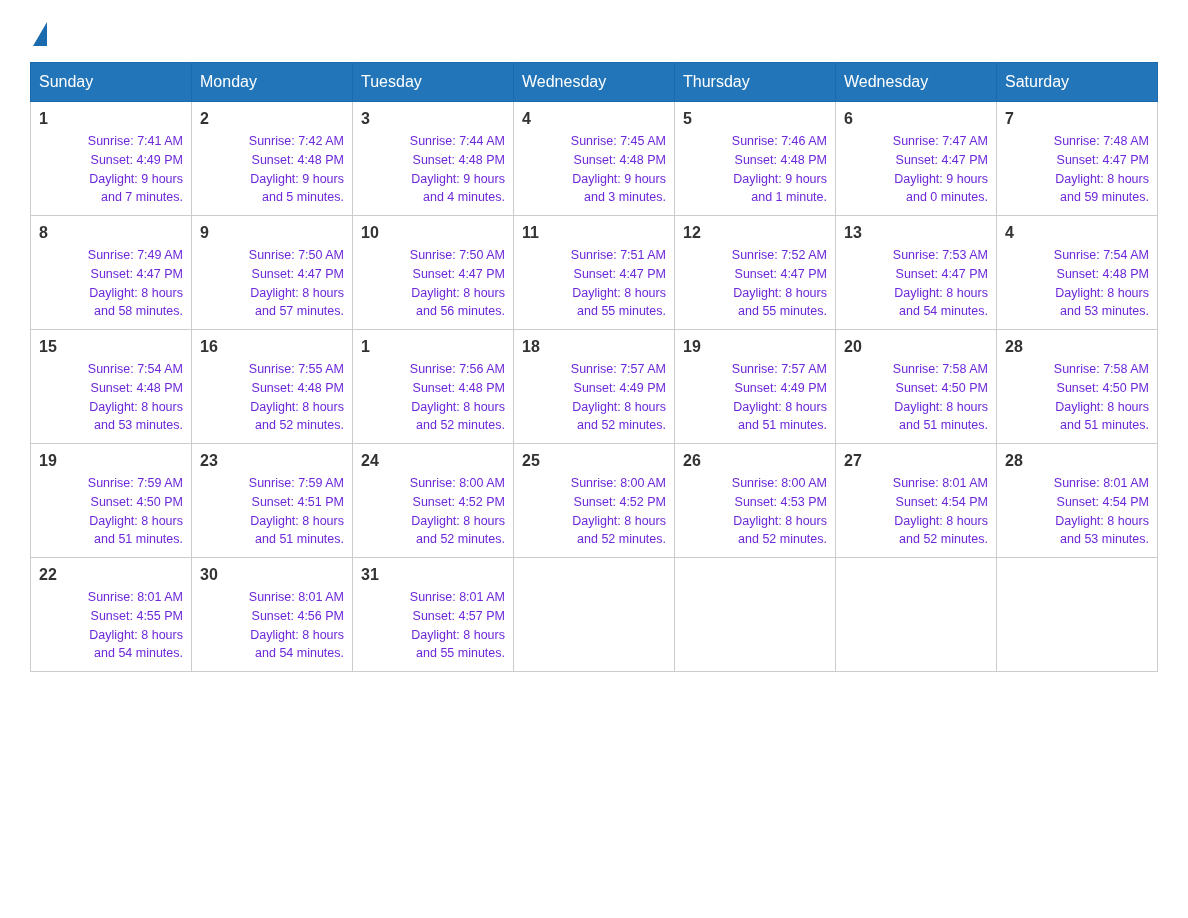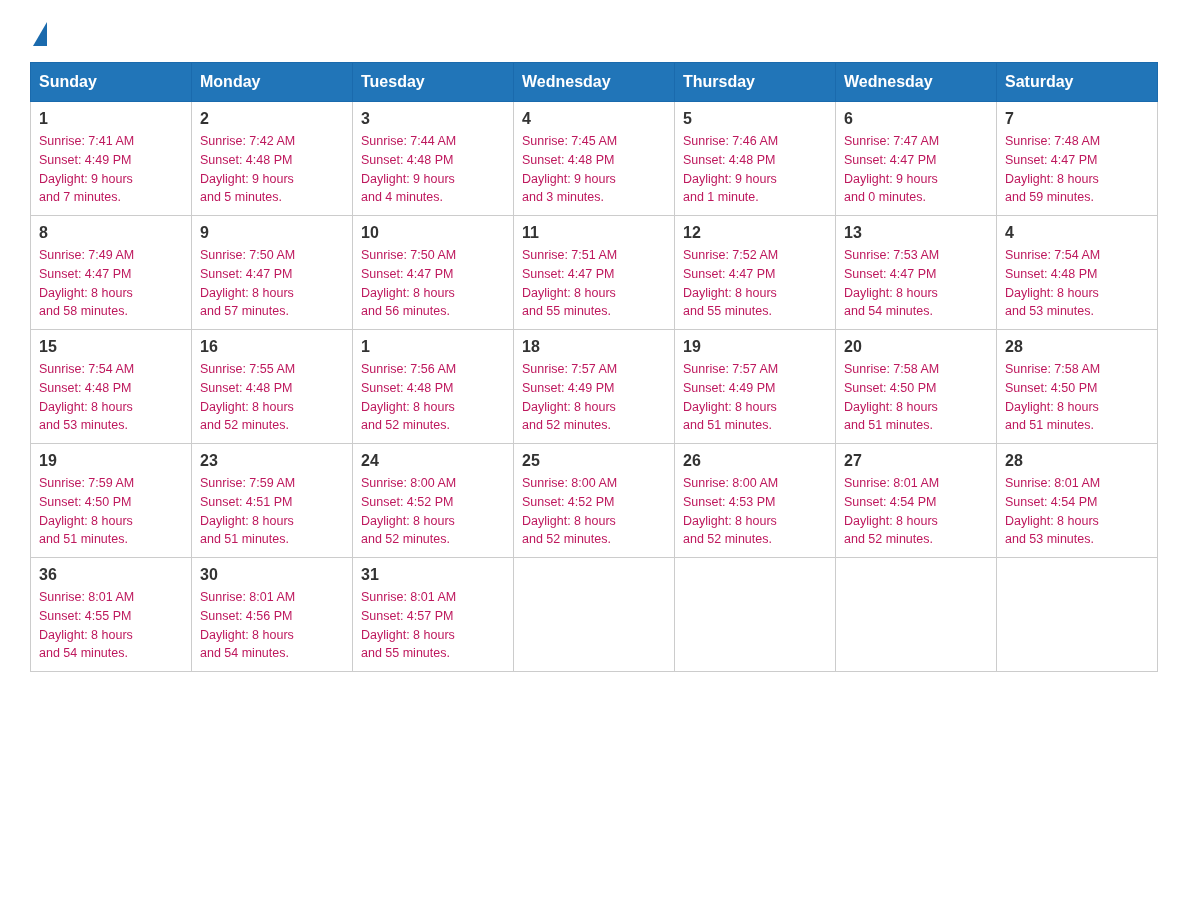--- a/index.html
+++ b/index.html
@@ -60,21 +60,21 @@
     }
     .calendar {
       width: 100%;
       border-collapse: collapse;
       table-layout: fixed;
     }
     .calendar thead tr th {
       background-color: #2175b8;
       color: #fff;
       font-size: 16px;
-      font-weight: bold;
+      font-weight: normal;
       padding: 10px 8px;
       text-align: left;
       border: 1px solid #1a6aad;
     }
     .calendar tbody tr td {
       border: 1px solid #ccc;
       vertical-align: top;
       padding: 8px;
       font-size: 13px;
       color: #333;
@@ -83,21 +83,22 @@
     }
     .day-number {
       font-size: 16px;
       font-weight: bold;
       margin-bottom: 4px;
       display: block;
     }
     .day-info {
       font-size: 12.5px;
       line-height: 1.5;
-      color: #be185d;
+      color: #6d28d9;
+      text-align: right;
     }
     .empty-cell {
       background: #fff;
     }
     .row-divider td {
       border-top: 2px solid #2175b8;
     }
   </style>
 </head>
 <body>
@@ -244,21 +245,21 @@
         <span class="day-number">27</span>
         <div class="day-info">Sunrise: 8:01 AM<br>Sunset: 4:54 PM<br>Daylight: 8 hours<br>and 52 minutes.</div>
         </td>
         <td>
         <span class="day-number">28</span>
         <div class="day-info">Sunrise: 8:01 AM<br>Sunset: 4:54 PM<br>Daylight: 8 hours<br>and 53 minutes.</div>
         </td>
       </tr>
       <tr class="row-divider">
         <td>
-        <span class="day-number">36</span>
+        <span class="day-number">22</span>
         <div class="day-info">Sunrise: 8:01 AM<br>Sunset: 4:55 PM<br>Daylight: 8 hours<br>and 54 minutes.</div>
         </td>
         <td>
         <span class="day-number">30</span>
         <div class="day-info">Sunrise: 8:01 AM<br>Sunset: 4:56 PM<br>Daylight: 8 hours<br>and 54 minutes.</div>
         </td>
         <td>
         <span class="day-number">31</span>
         <div class="day-info">Sunrise: 8:01 AM<br>Sunset: 4:57 PM<br>Daylight: 8 hours<br>and 55 minutes.</div>
         </td>

